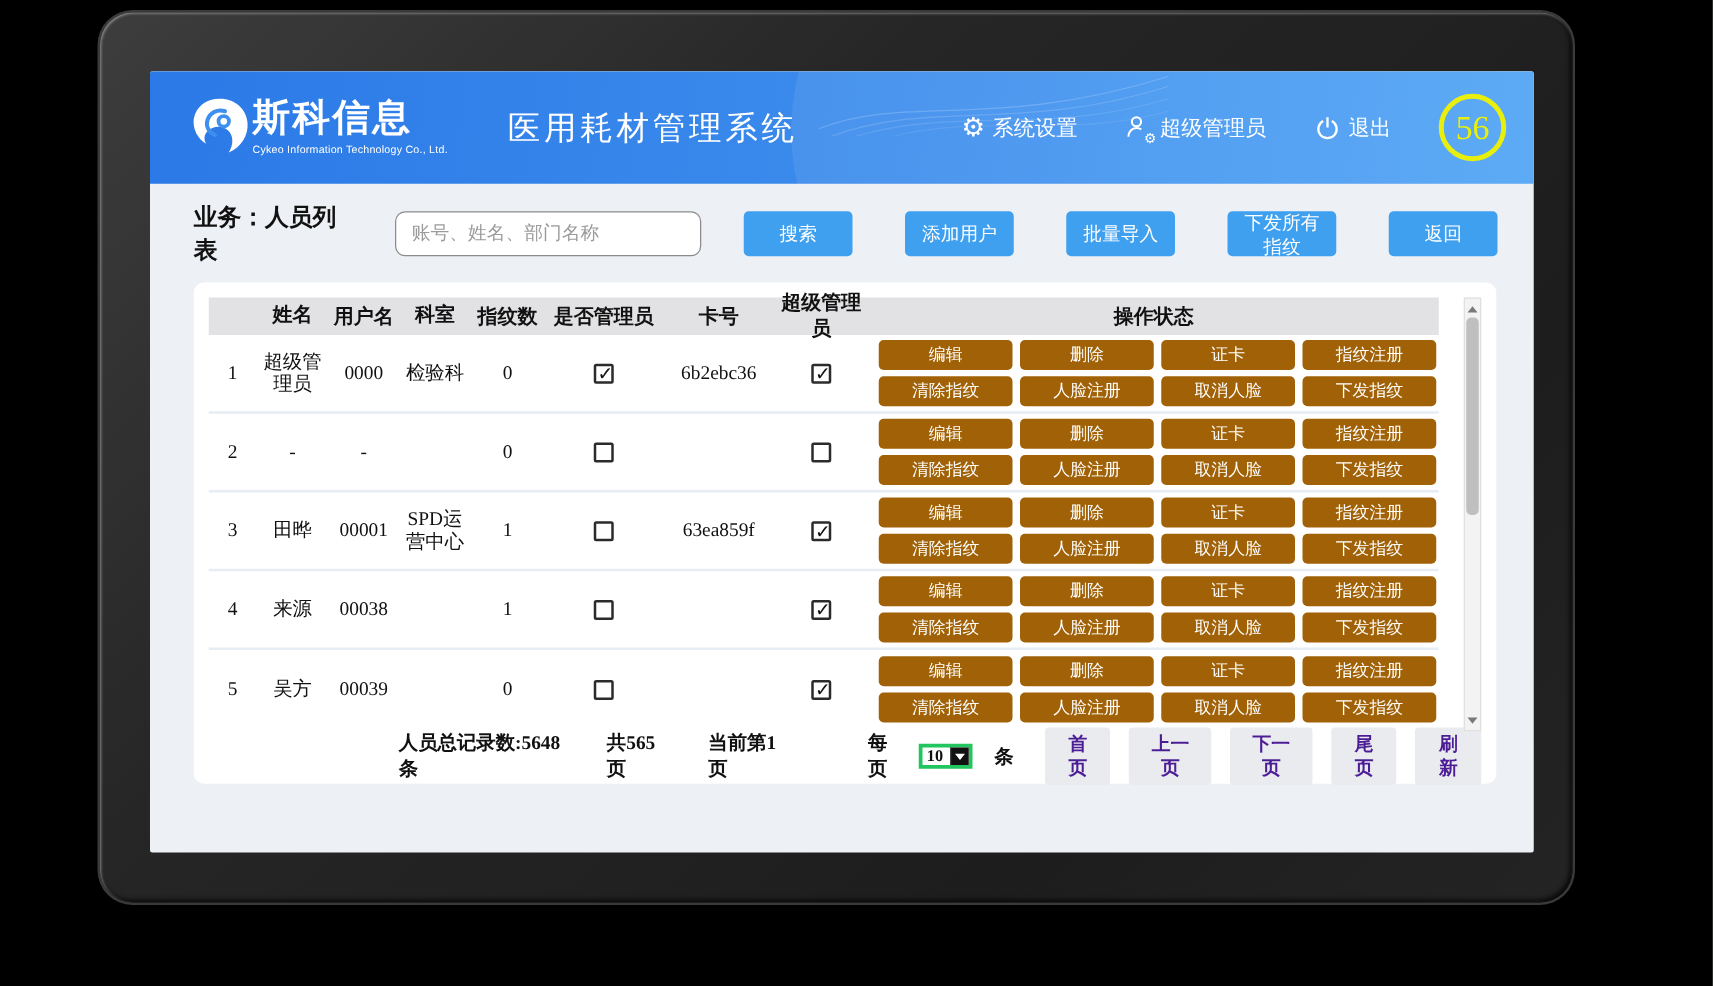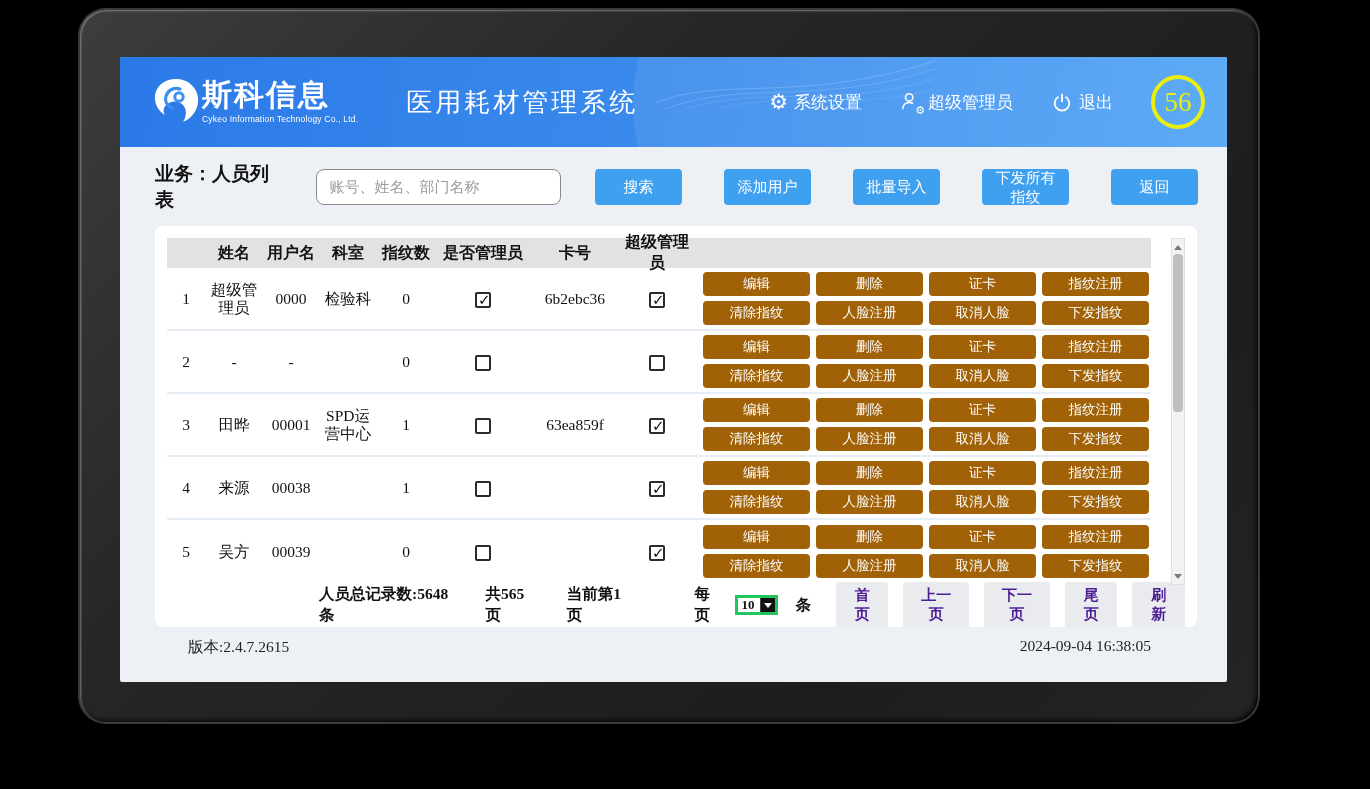--- a/index.html
+++ b/index.html
@@ -177,20 +177,21 @@
         <div class="table-zone">
           <div class="thead">
             <div class="th c-idx"></div>
             <div class="th c-name">姓名</div>
             <div class="th c-user">用户名</div>
             <div class="th c-dept">科室</div>
             <div class="th c-fp">指纹数</div>
             <div class="th c-adm">是否管理员</div>
             <div class="th c-card">卡号</div>
             <div class="th c-stat">超级管理员</div>
+            <div class="th c-act">操作状态</div>
           </div>
           <div id="table-body">
   <div class="trow">
     <div class="td c-idx">1</div>
     <div class="td c-name">超级管理员</div>
     <div class="td c-user">0000</div>
     <div class="td c-dept">检验科</div>
     <div class="td c-fp">0</div>
     <div class="td c-adm"><span class="checkbox checked"></span></div>
     <div class="td c-card">6b2ebc36</div>
@@ -319,20 +320,16 @@
           <span class="pbtns">
             <button class="pbtn">首页</button>
             <button class="pbtn">上一页</button>
             <button class="pbtn">下一页</button>
             <button class="pbtn">尾页</button>
             <button class="pbtn">刷新</button>
           </span>
         </div>
       </div>
 
-      <div class="statusbar">
-        <span>版本:2.4.7.2615</span>
-        <span>2024-09-04 16:38:05</span>
-      </div>
 
     </div>
   </div>
 </div>
 
 </body></html>

